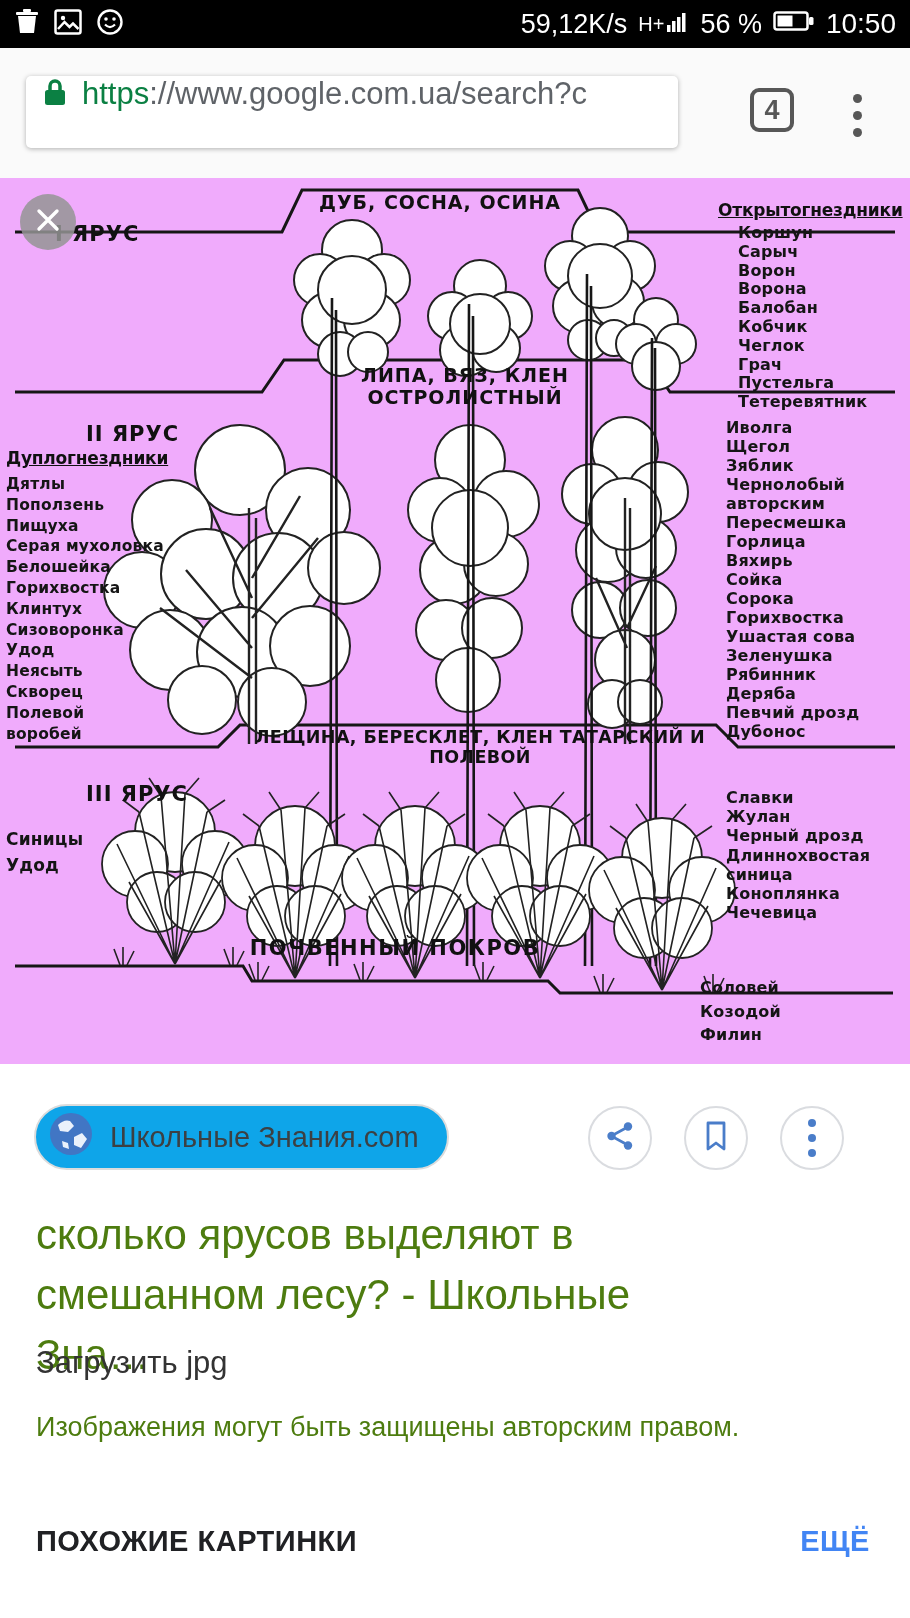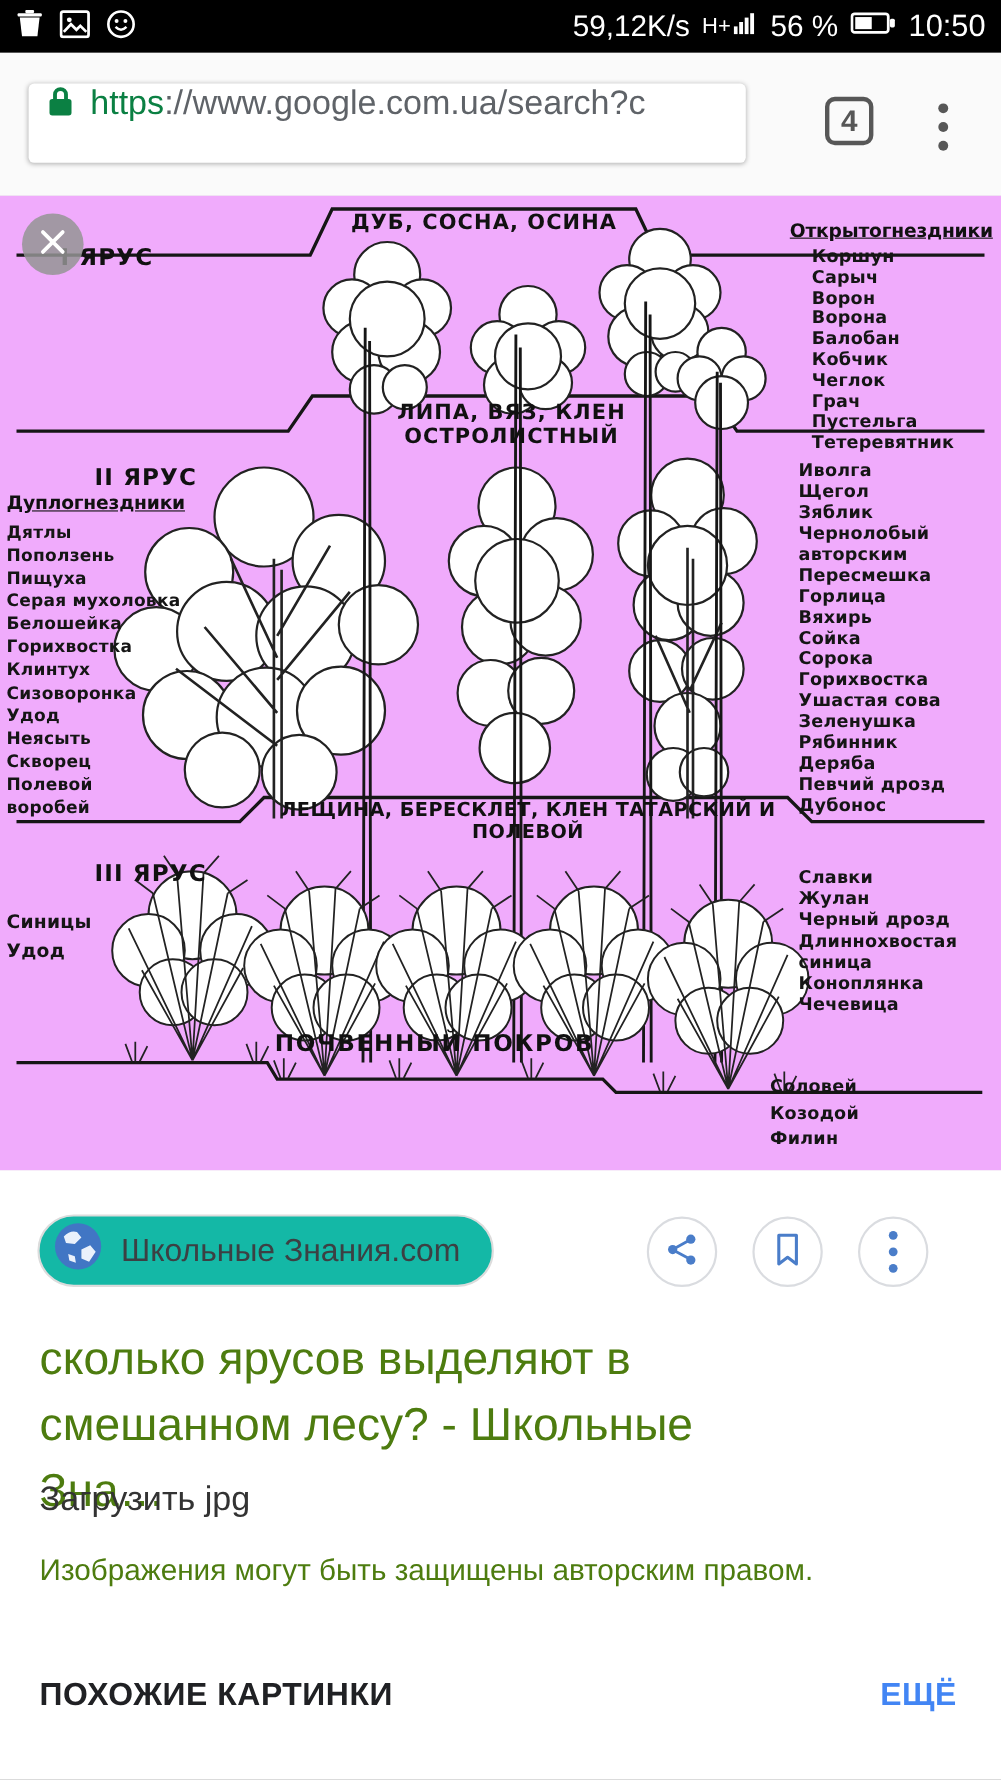--- a/index.html
+++ b/index.html
@@ -53,21 +53,21 @@
   .l2r{left:726px;top:240px;line-height:19px;}
   .l3l{left:6px;top:648px;line-height:26px;font-size:17px;}
   .l3r{left:726px;top:610px;line-height:19.2px;}
   .g1{left:538px;top:798px;line-height:23.5px;}
   .g2{left:700px;top:798px;line-height:23.5px;}
   .closebtn{position:absolute;left:20px;top:16px;width:56px;height:56px;border-radius:50%;
             background:rgba(148,148,148,.85);display:flex;align-items:center;justify-content:center;cursor:pointer;}
 
   
   .content{position:absolute;top:1064px;left:0;width:910px;height:554px;background:#fff;}
-  .pill{position:absolute;left:34px;top:40px;height:66px;border:2px solid #dcdcdc;border-radius:40px;background:#14b8a6;
+  .pill{position:absolute;left:34px;top:40px;height:66px;border:2px solid #dcdcdc;border-radius:40px;background:#0ea5e9;
         display:inline-flex;align-items:center;gap:16px;padding:0 28px 0 12px;font-size:29px;color:#3c4043;box-sizing:border-box;}
   .cbtn{position:absolute;top:42px;width:64px;height:64px;border:2px solid #dadce0;border-radius:50%;background:#fff;
         display:flex;align-items:center;justify-content:center;box-sizing:border-box;cursor:pointer;}
   .cbtn.share{left:588px;} .cbtn.bm{left:684px;} .cbtn.dots{left:780px;}
   .vdots{display:flex;flex-direction:column;gap:7px;}
   .vdots i{width:8px;height:8px;border-radius:50%;background:#4a7dc9;}
   .title{position:absolute;left:36px;top:141px;width:700px;font-size:42px;line-height:60px;color:#4d7c0f;font-weight:400;}
   .download{position:absolute;left:36px;top:281px;font-size:31px;color:#333;}
   .copyright{position:absolute;left:36px;top:348px;font-size:27px;color:#4d7c0f;}
   .relatedrow{position:absolute;left:36px;right:40px;top:461px;display:flex;justify-content:space-between;align-items:flex-end;}

